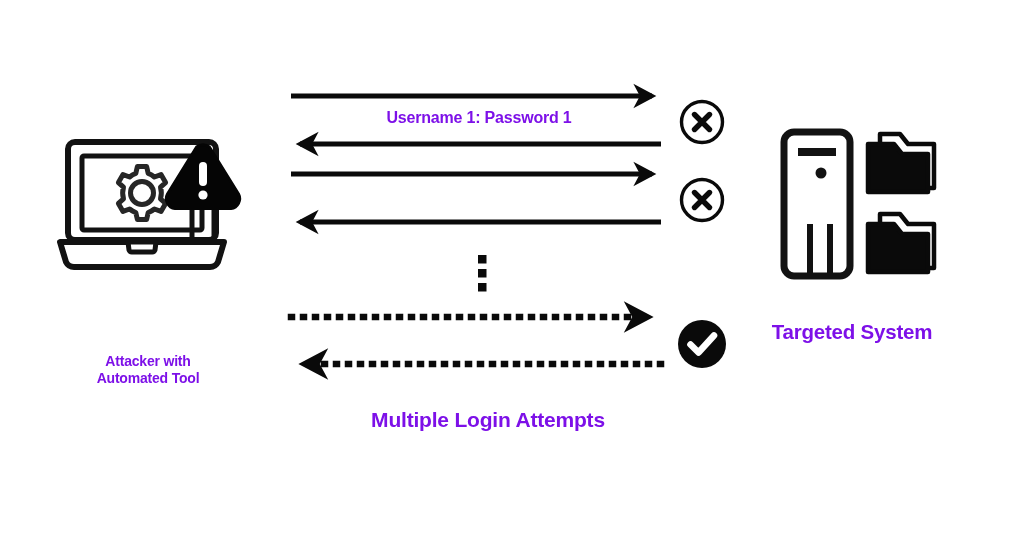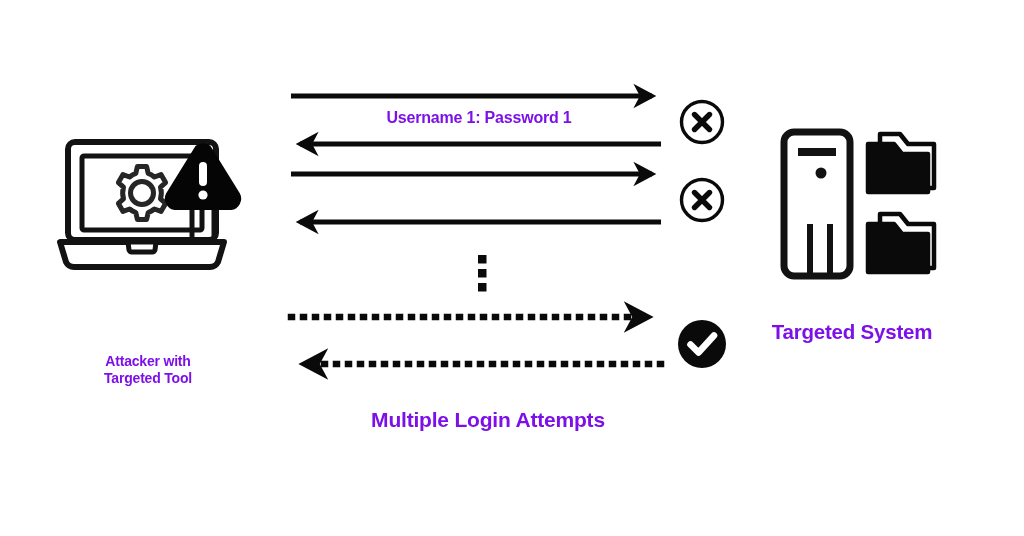--- a/index.html
+++ b/index.html
@@ -116,21 +116,21 @@
 
       <g>
         <path d="M 138.6,9 A 10,10 0 0 1 151.4,9 L 180.5,56 A 10,10 0 0 1 173,70.5
                  L 117,70.5 A 10,10 0 0 1 109.5,56 Z" fill="#050505" stroke="#050505" stroke-width="3" stroke-linejoin="round"></path>
         <rect x="141" y="24" width="8" height="24" rx="4" fill="#ffffff"></rect>
         <circle cx="145" cy="57" r="4.6" fill="#ffffff"></circle>
       </g>
     </svg>
   </div>
 
-  <div class="label" id="attacker-label"><span>Attacker with</span><br><span>Targeted Tool</span></div>
+  <div class="label" id="attacker-label"><span>Attacker with</span><br><span>Automated Tool</span></div>
 
   <div class="abs" id="arrows-layer">
     <svg width="1024" height="536" viewBox="0 0 1024 536">
       <defs>
         <marker id="ah-right" viewBox="0 0 12 12" refX="9.2" refY="6" markerWidth="5.2" markerHeight="5.2" orient="auto">
           <path d="M 0.6,0.4 L 11.2,6 L 0.6,11.6 L 3.6,6 Z" fill="#0a0a0a"></path>
         </marker>
         <marker id="ah-left" viewBox="0 0 12 12" refX="9.2" refY="6" markerWidth="5.2" markerHeight="5.2" orient="auto">
           <path d="M 0.6,0.4 L 11.2,6 L 0.6,11.6 L 3.6,6 Z" fill="#0a0a0a"></path>
         </marker>

